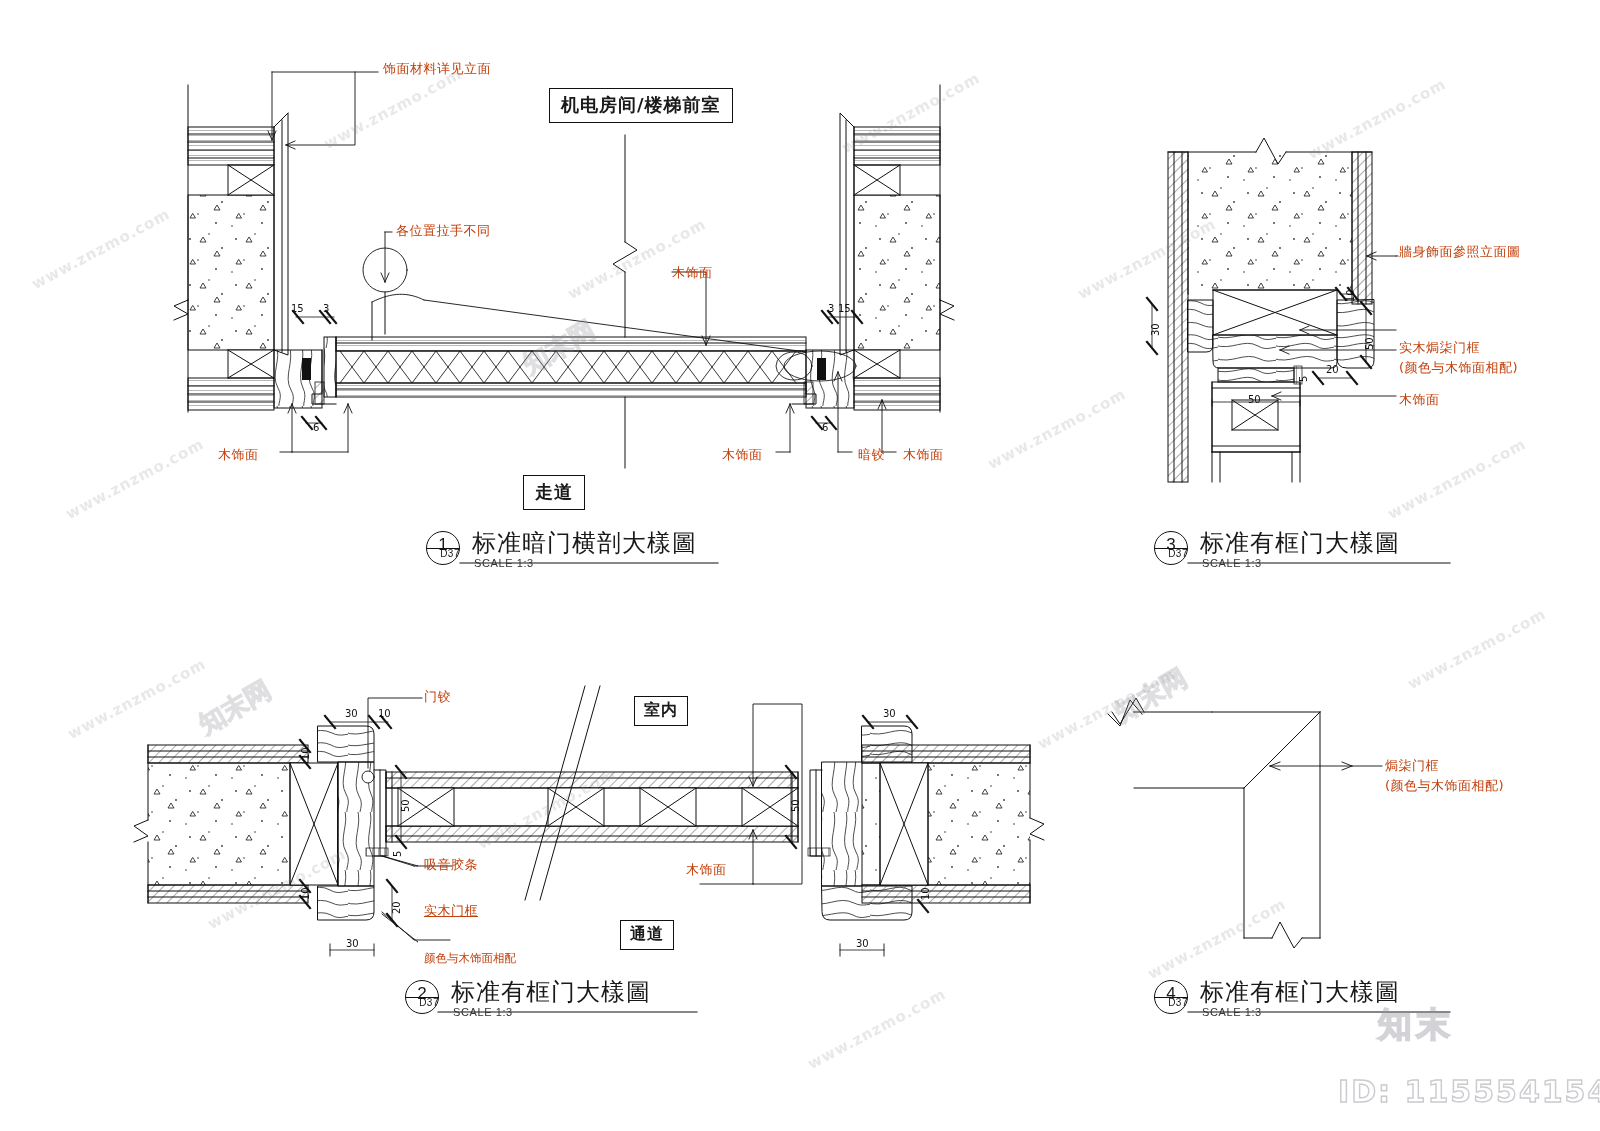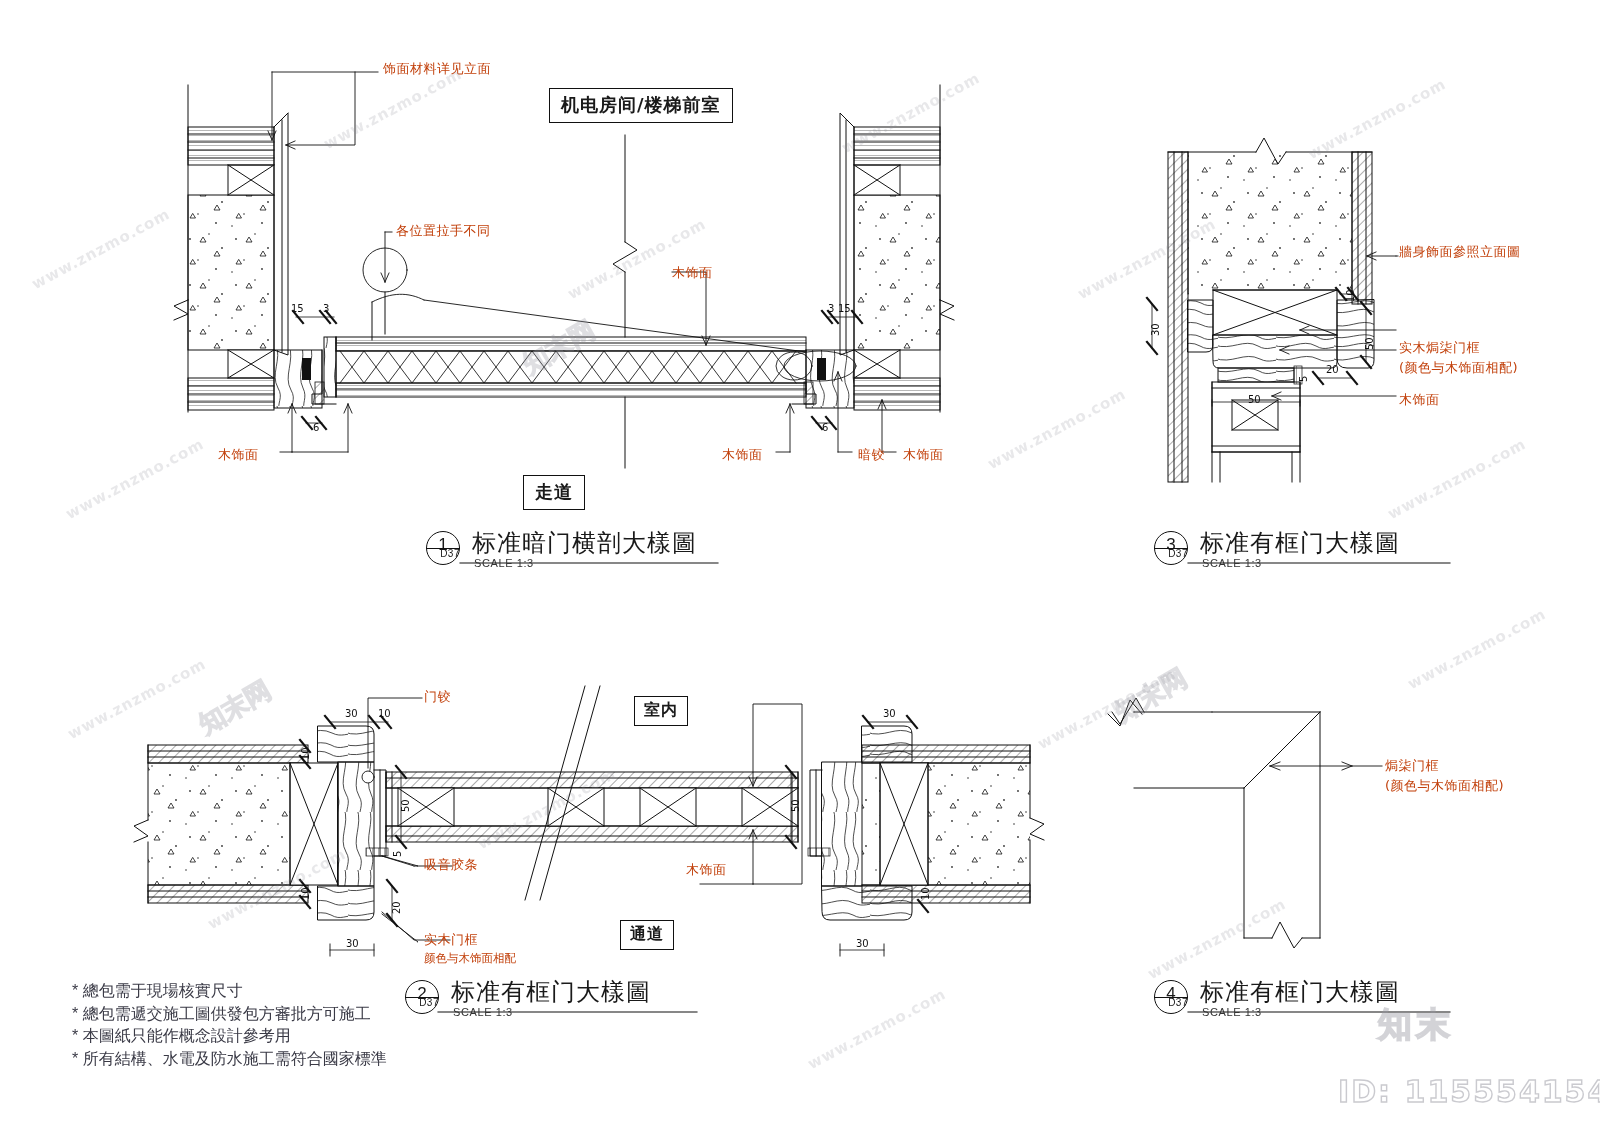--- a/index.html
+++ b/index.html
@@ -559,21 +559,21 @@
 
 <div class="dim vert" style="left:1150px;top:336px;">30</div>
 <div class="dim vert" style="left:1345px;top:302px;">10</div>
 <div class="dim vert" style="left:1364px;top:350px;">50</div>
 <div class="dim" style="left:1326px;top:364px;">20</div>
 <div class="dim" style="left:1248px;top:394px;">50</div>
 <div class="dim vert" style="left:1298px;top:382px;">5</div>
 
 <div class="txt lbl" style="left:424px;top:688px;">门铰</div>
 <div class="txt lbl" style="left:424px;top:856px;">吸音胶条</div>
-<div class="txt lbl" style="left:424px;top:931px;">实木门框</div>
+<div class="txt lbl" style="left:424px;top:902px;text-decoration:underline;">实木门框</div>
 <div class="txt lbl-sm" style="left:424px;top:951px;">颜色与木饰面相配</div>
 <div class="txt lbl" style="left:686px;top:861px;">木饰面</div>
 
 <div class="boxlabel" style="left:634px;top:696px;">室内</div>
 <div class="boxlabel" style="left:620px;top:920px;">通道</div>
 
 <div class="dim" style="left:345px;top:708px;">30</div>
 <div class="dim" style="left:378px;top:708px;">10</div>
 <div class="dim vert" style="left:300px;top:760px;">10</div>
 <div class="dim vert" style="left:300px;top:900px;">10</div>
@@ -622,26 +622,20 @@
 <div class="titleblock" style="left:1154px;top:980px;">
   <div class="tb-circle">
     <span class="tb-num">4</span>
   </div>
   <div class="tb-hline"></div>
   <div class="tb-sheet">D37</div>
   <div class="tb-title">标准有框门大樣圖</div>
   <div class="tb-scale">SCALE  1:3</div>
 </div>
 
-<div class="notes">
-  <div>* 總包需于現場核實尺寸</div>
-  <div>* 總包需遞交施工圖供發包方審批方可施工</div>
-  <div>* 本圖紙只能作概念設計參考用</div>
-  <div>* 所有結構、水電及防水施工需符合國家標準</div>
-</div>
 
 <div class="wm wm-url" style="left:24px;top:240px;">www.znzmo.com</div>
 <div class="wm wm-url" style="left:58px;top:470px;">www.znzmo.com</div>
 <div class="wm wm-url" style="left:316px;top:100px;">www.znzmo.com</div>
 <div class="wm wm-url" style="left:560px;top:250px;">www.znzmo.com</div>
 <div class="wm wm-url" style="left:834px;top:104px;">www.znzmo.com</div>
 <div class="wm wm-url" style="left:1070px;top:250px;">www.znzmo.com</div>
 <div class="wm wm-url" style="left:1300px;top:110px;">www.znzmo.com</div>
 <div class="wm wm-url" style="left:1380px;top:470px;">www.znzmo.com</div>
 <div class="wm wm-url" style="left:60px;top:690px;">www.znzmo.com</div>

